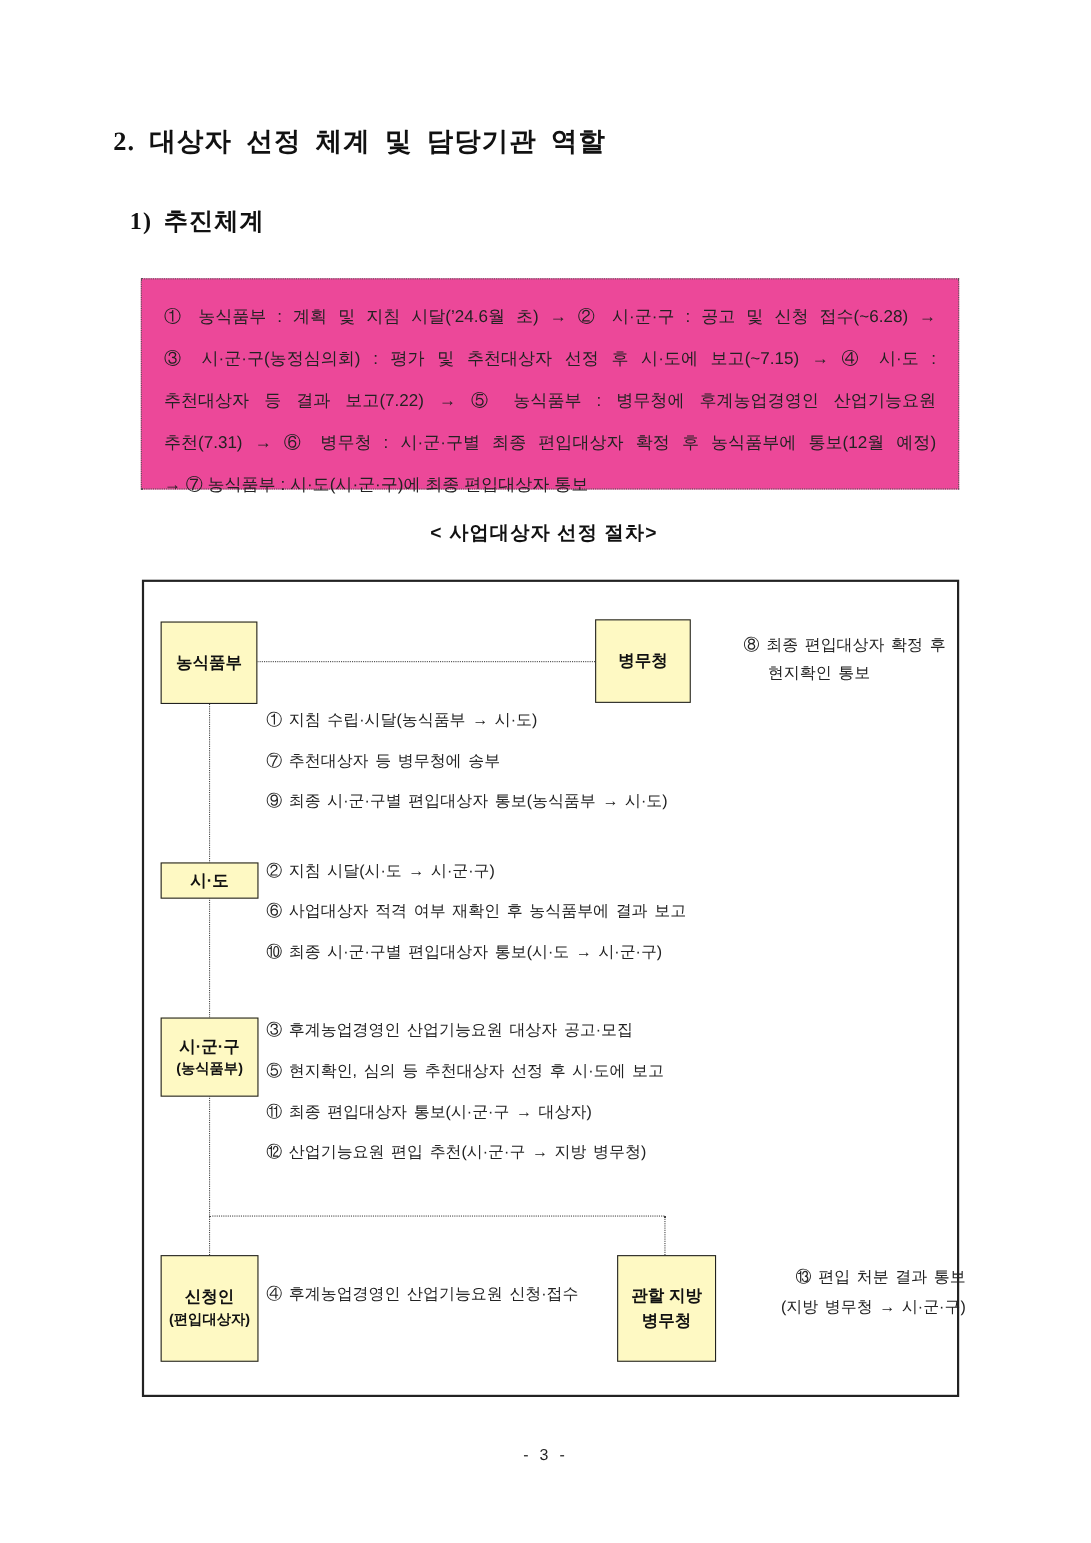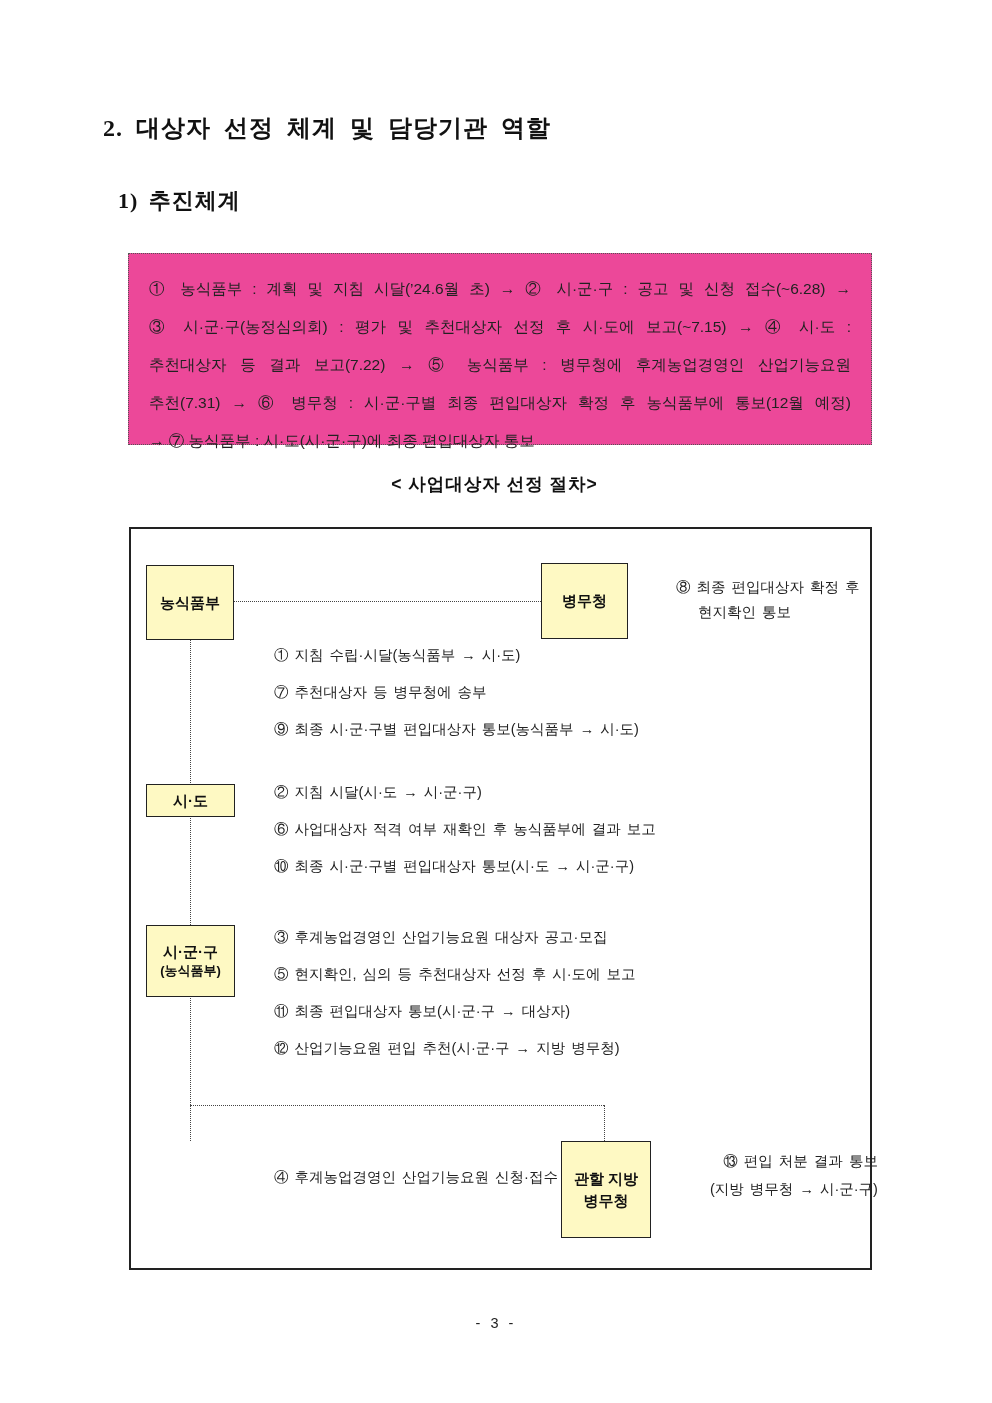--- a/index.html
+++ b/index.html
@@ -60,21 +60,21 @@
     align-items: center; justify-content: center;
     font-weight: bold; font-size: 15px; color: #111;
     text-align: center; line-height: 1.45;
     z-index: 2;
   }
   .node .sub { font-size: 13px; font-weight: bold; }
 
   .dotline-h { position: absolute; border-top: 1.5px dotted #444; height: 0; z-index: 1; }
   .dotline-v { position: absolute; border-left: 1.5px dotted #444; width: 0; z-index: 1; }
 
-  .items { position: absolute; z-index: 2; margin-left: 32px; }
+  .items { position: absolute; z-index: 2; }
   .items div {
     font-size: 14.5px; line-height: 37px; white-space: nowrap;
     color: #222; word-spacing: 2px;
   }
   .note { position: absolute; z-index: 2; }
   .note div {
     font-size: 14.5px; line-height: 25px; white-space: nowrap;
     color: #222; word-spacing: 2px; margin-left: 39px;
   }
   .note div.indent { padding-left: 22px; }
@@ -119,20 +119,24 @@
 
   <div class="node" style="left:15px; top:255px; width:89px; height:33px;">
     <span>시·도</span>
   </div>
 
   <div class="node" style="left:15px; top:396px; width:89px; height:72px;">
     <span>시·군·구</span>
     <span class="sub">(농식품부)</span>
   </div>
 
+  <div class="node" style="left:15px; top:612px; width:89px; height:97px;">
+    <span>신청인</span>
+    <span class="sub">(편입대상자)</span>
+  </div>
 
   <div class="node" style="left:430px; top:612px; width:90px; height:97px;">
     <span>관할 지방</span>
     <span>병무청</span>
   </div>
 
   <div class="note" style="left:506px; top:46px;">
     <div>⑧ 최종 편입대상자 확정 후</div>
     <div class="indent">현지확인 통보</div>
   </div>

